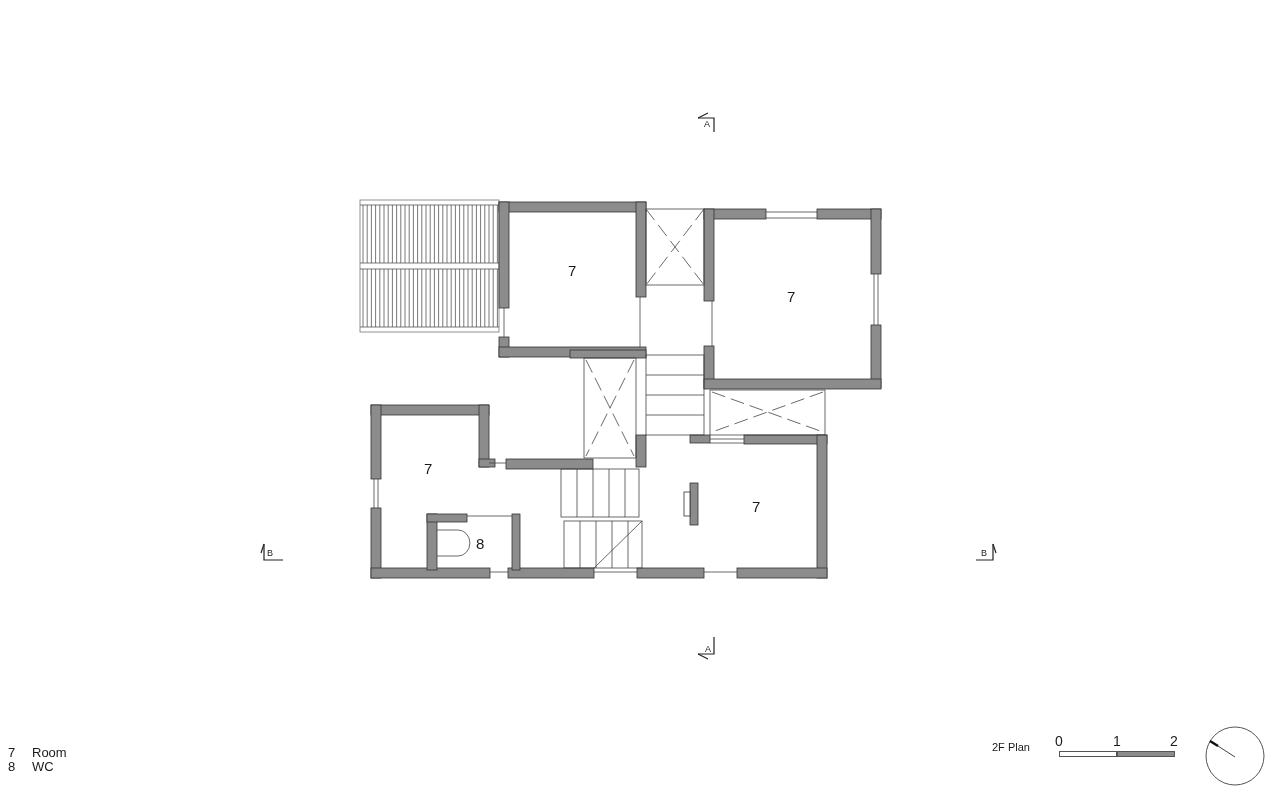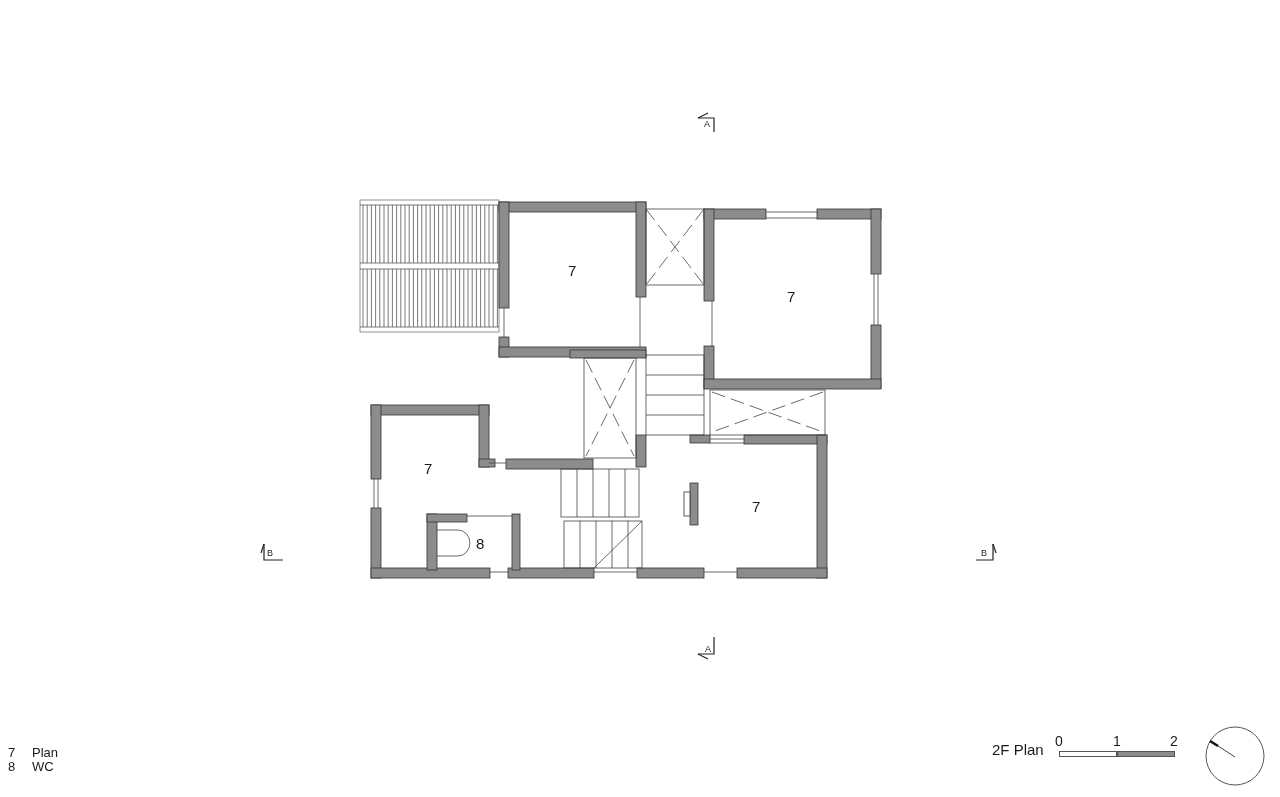--- a/index.html
+++ b/index.html
@@ -4,21 +4,21 @@
 <style>
   html, body { margin: 0; padding: 0; background: #ffffff; }
   body { width: 1280px; height: 797px; position: relative; overflow: hidden;
          font-family: "Liberation Sans", sans-serif; color: #1a1a1a; }
   #plan { position: absolute; left: 0; top: 0; }
   .room-label { font-family: "Liberation Sans", sans-serif; font-size: 15px; fill: #1a1a1a; }
   .legend { position: absolute; left: 8px; top: 746px; font-size: 13px; line-height: 14px; }
   .legend-row { display: flex; }
   .legend-num { width: 24px; }
   .title-block { position: absolute; left: 992px; top: 733px; height: 40px; }
-  .plan-title { position: absolute; left: 0; top: 8px; font-size: 15px; white-space: nowrap; }
+  .plan-title { position: absolute; left: 0; top: 8px; font-size: 11px; white-space: nowrap; }
   .scale { position: absolute; left: 67px; top: 0; width: 120px; height: 30px; }
   .scale-tick { position: absolute; top: 0; font-size: 14px; }
   .scale-bar { position: absolute; top: 18px; height: 6px; box-sizing: border-box; border: 1px solid #555; }
   .north { position: absolute; left: 1205px; top: 726px; }
 </style>
 </head>
 <body>
 
 <svg id="plan" width="1280" height="797" viewBox="0 0 1280 797" xmlns="http://www.w3.org/2000/svg">
 
@@ -227,21 +227,21 @@
   <g stroke="#222" stroke-width="1.2" fill="none">
     <polyline points="976,560 993,560 993,544"></polyline>
     <polyline points="993,544 996,553"></polyline>
     <text x="981" y="556" font-size="9" fill="#222" stroke="none" font-family="Liberation Sans, sans-serif">B</text>
   </g>
 </svg>
 
 <div class="legend">
   <div class="legend-row">
     <span class="legend-num">7</span>
-    <span>Plan</span>
+    <span>Room</span>
   </div>
   <div class="legend-row">
     <span class="legend-num">8</span>
     <span>WC</span>
   </div>
 </div>
 
 <div class="title-block">
   <span class="plan-title">2F Plan</span>
   <div class="scale">

